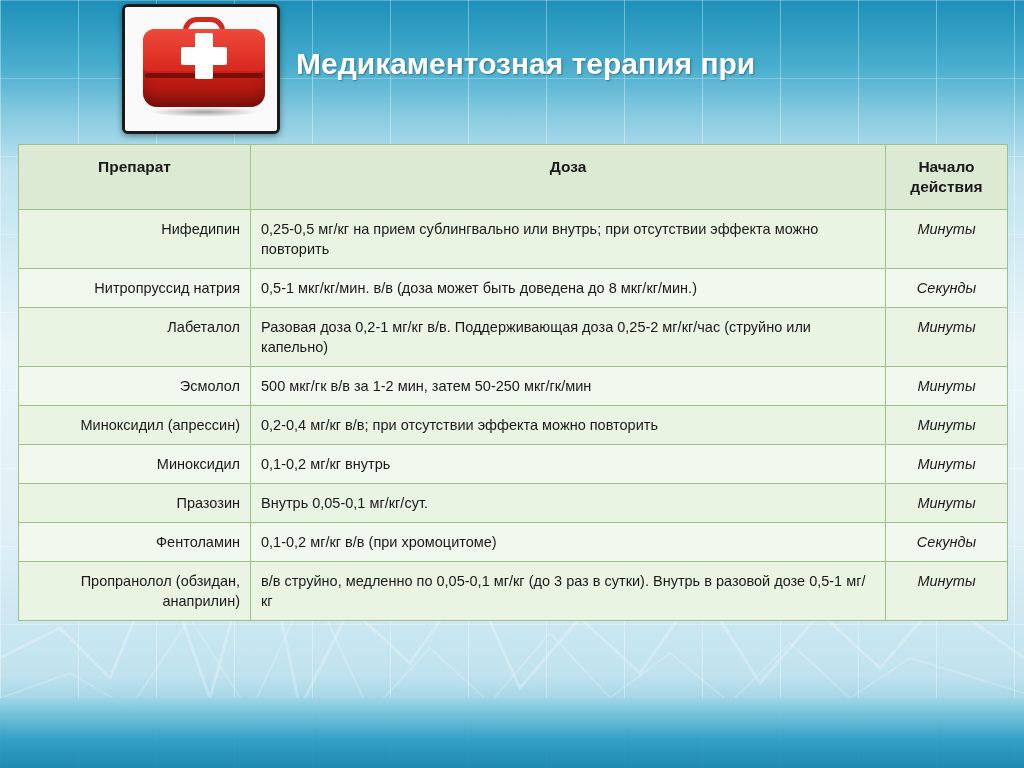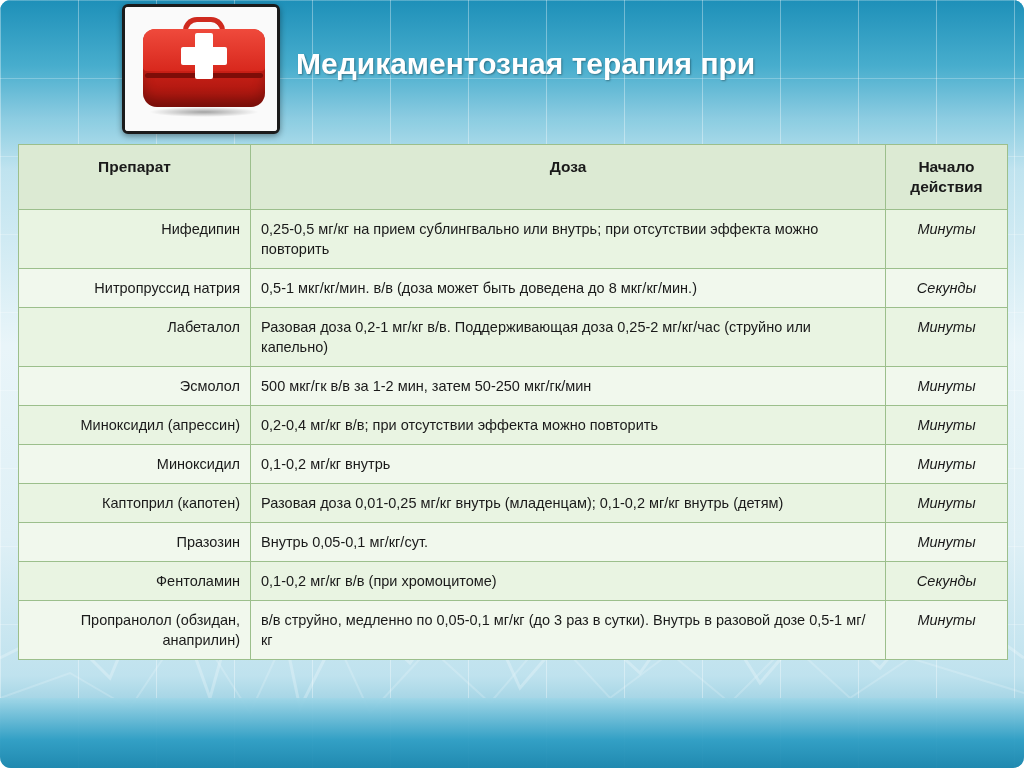--- a/index.html
+++ b/index.html
@@ -7,21 +7,20 @@
     margin: 0; padding: 0;
     width: 1024px; height: 768px;
     overflow: hidden;
     font-family: "Liberation Sans", sans-serif;
   }
   #slide {
     position: relative;
     width: 1024px; height: 768px;
     background: linear-gradient(180deg, #2f9ec4 0%, #4fb3d1 8%, #bfe3ef 22%, #e9f5f9 45%, #dff0f6 70%, #bfe2ee 88%, #5bb0cc 100%);
     overflow: hidden;
-    border-radius: 11px;
   }
   
   .bg-grid {
     position: absolute; inset: 0;
     background-image:
       linear-gradient(to right, rgba(255,255,255,0.35) 1px, transparent 1px),
       linear-gradient(to bottom, rgba(255,255,255,0.25) 1px, transparent 1px);
     background-size: 78px 78px;
     pointer-events: none;
   }
@@ -198,25 +197,20 @@
             <td class="cell-drug">Миноксидил (апрессин)</td>
             <td class="cell-dose">0,2-0,4 мг/кг в/в; при отсутствии эффекта можно повторить</td>
             <td class="cell-onset">Минуты</td>
           </tr>
           <tr>
             <td class="cell-drug">Миноксидил</td>
             <td class="cell-dose">0,1-0,2 мг/кг внутрь</td>
             <td class="cell-onset">Минуты</td>
           </tr>
           <tr>
-            <td class="cell-drug">Каптоприл (капотен)</td>
-            <td class="cell-dose">Разовая доза 0,01-0,25 мг/кг внутрь (младенцам); 0,1-0,2 мг/кг внутрь (детям)</td>
-            <td class="cell-onset">Минуты</td>
-          </tr>
-          <tr>
             <td class="cell-drug">Празозин</td>
             <td class="cell-dose">Внутрь 0,05-0,1 мг/кг/сут.</td>
             <td class="cell-onset">Минуты</td>
           </tr>
           <tr>
             <td class="cell-drug">Фентоламин</td>
             <td class="cell-dose">0,1-0,2 мг/кг в/в (при хромоцитоме)</td>
             <td class="cell-onset">Секунды</td>
           </tr>
           <tr>

